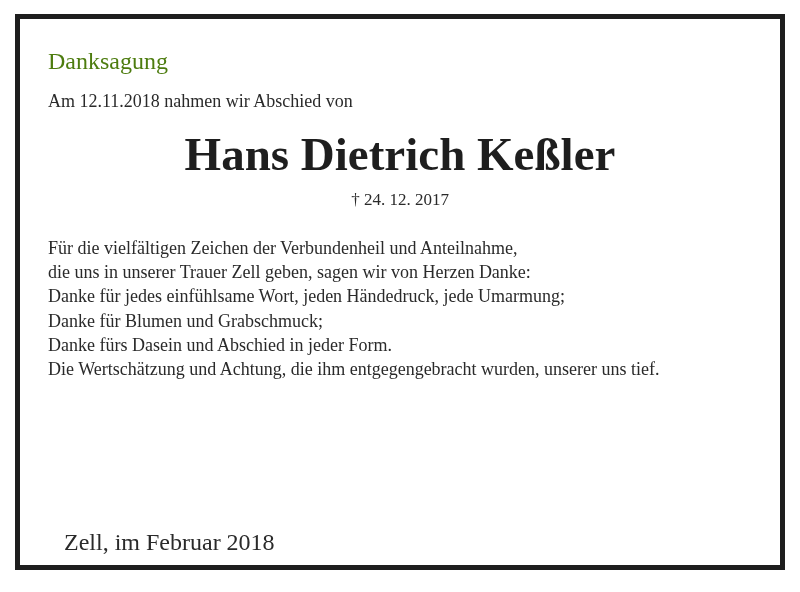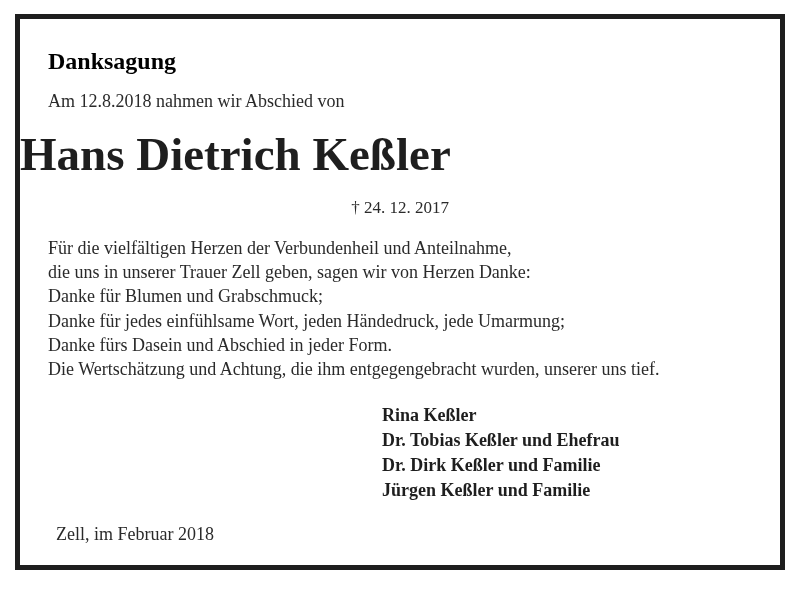--- a/index.html
+++ b/index.html
@@ -22,54 +22,54 @@
       width: 760px;
       height: 546px;
       border: 5px solid #1e1e1e;
       background: #ffffff;
     }
     .heading {
       position: absolute;
       left: 28px;
       top: 28px;
       font-size: 24px;
-      font-weight: bold;
-      color: #000000;
+      font-weight: normal;
+      color: #4d7c0f;
       margin: 0;
       line-height: 28px;
     }
     .intro {
       position: absolute;
       left: 28px;
       top: 71px;
       font-size: 18px;
       line-height: 22px;
       margin: 0;
     }
     .name {
       position: absolute;
       left: 0;
       right: 0;
       top: 107px;
-      text-align: left;
+      text-align: center;
       font-size: 47px;
       font-weight: bold;
       line-height: 56px;
       color: #1e1e1e;
       margin: 0;
     }
     .death-date {
       position: absolute;
       left: 0;
       right: 0;
       top: 170px;
       text-align: center;
       font-size: 17px;
       line-height: 22px;
-      margin: 8px;
+      margin: 0;
     }
     .body-text {
       position: absolute;
       left: 28px;
       top: 217px;
       font-size: 18px;
       line-height: 24.2px;
       margin: 0;
       padding: 0;
       list-style: none;
@@ -89,44 +89,38 @@
       list-style: none;
       color: #1e1e1e;
     }
     .signatures li {
       white-space: nowrap;
     }
     .place-date {
       position: absolute;
       left: 28px;
       top: 496px;
-      font-size: 18px;
+      font-size: 24px;
       line-height: 22px;
-      margin: 8px;
+      margin: 16px;
     }
   </style>
 </head>
 <body>
 
 <div class="frame">
   <h1 class="heading">Danksagung</h1>
-  <p class="intro">Am 12.8.2018 nahmen wir Abschied von</p>
+  <p class="intro">Am 12.11.2018 nahmen wir Abschied von</p>
   <h2 class="name">Hans Dietrich Keßler</h2>
   <p class="death-date">† 24. 12. 2017</p>
 
   <ul class="body-text">
-    <li>Für die vielfältigen Herzen der Verbundenheil und Anteilnahme,</li>
+    <li>Für die vielfältigen Zeichen der Verbundenheil und Anteilnahme,</li>
     <li>die uns in unserer Trauer Zell geben, sagen wir von Herzen Danke:</li>
+    <li>Danke für jedes einfühlsame Wort, jeden Händedruck, jede Umarmung;</li>
     <li>Danke für Blumen und Grabschmuck;</li>
-    <li>Danke für jedes einfühlsame Wort, jeden Händedruck, jede Umarmung;</li>
     <li>Danke fürs Dasein und Abschied in jeder Form.</li>
     <li>Die Wertschätzung und Achtung, die ihm entgegengebracht wurden, unserer uns tief.</li>
   </ul>
 
-  <ul class="signatures">
-    <li>Rina Keßler</li>
-    <li>Dr. Tobias Keßler und Ehefrau</li>
-    <li>Dr. Dirk Keßler und Familie</li>
-    <li>Jürgen Keßler und Familie</li>
-  </ul>
 
   <p class="place-date">Zell, im Februar 2018</p>
 </div>
 
 </body></html>

